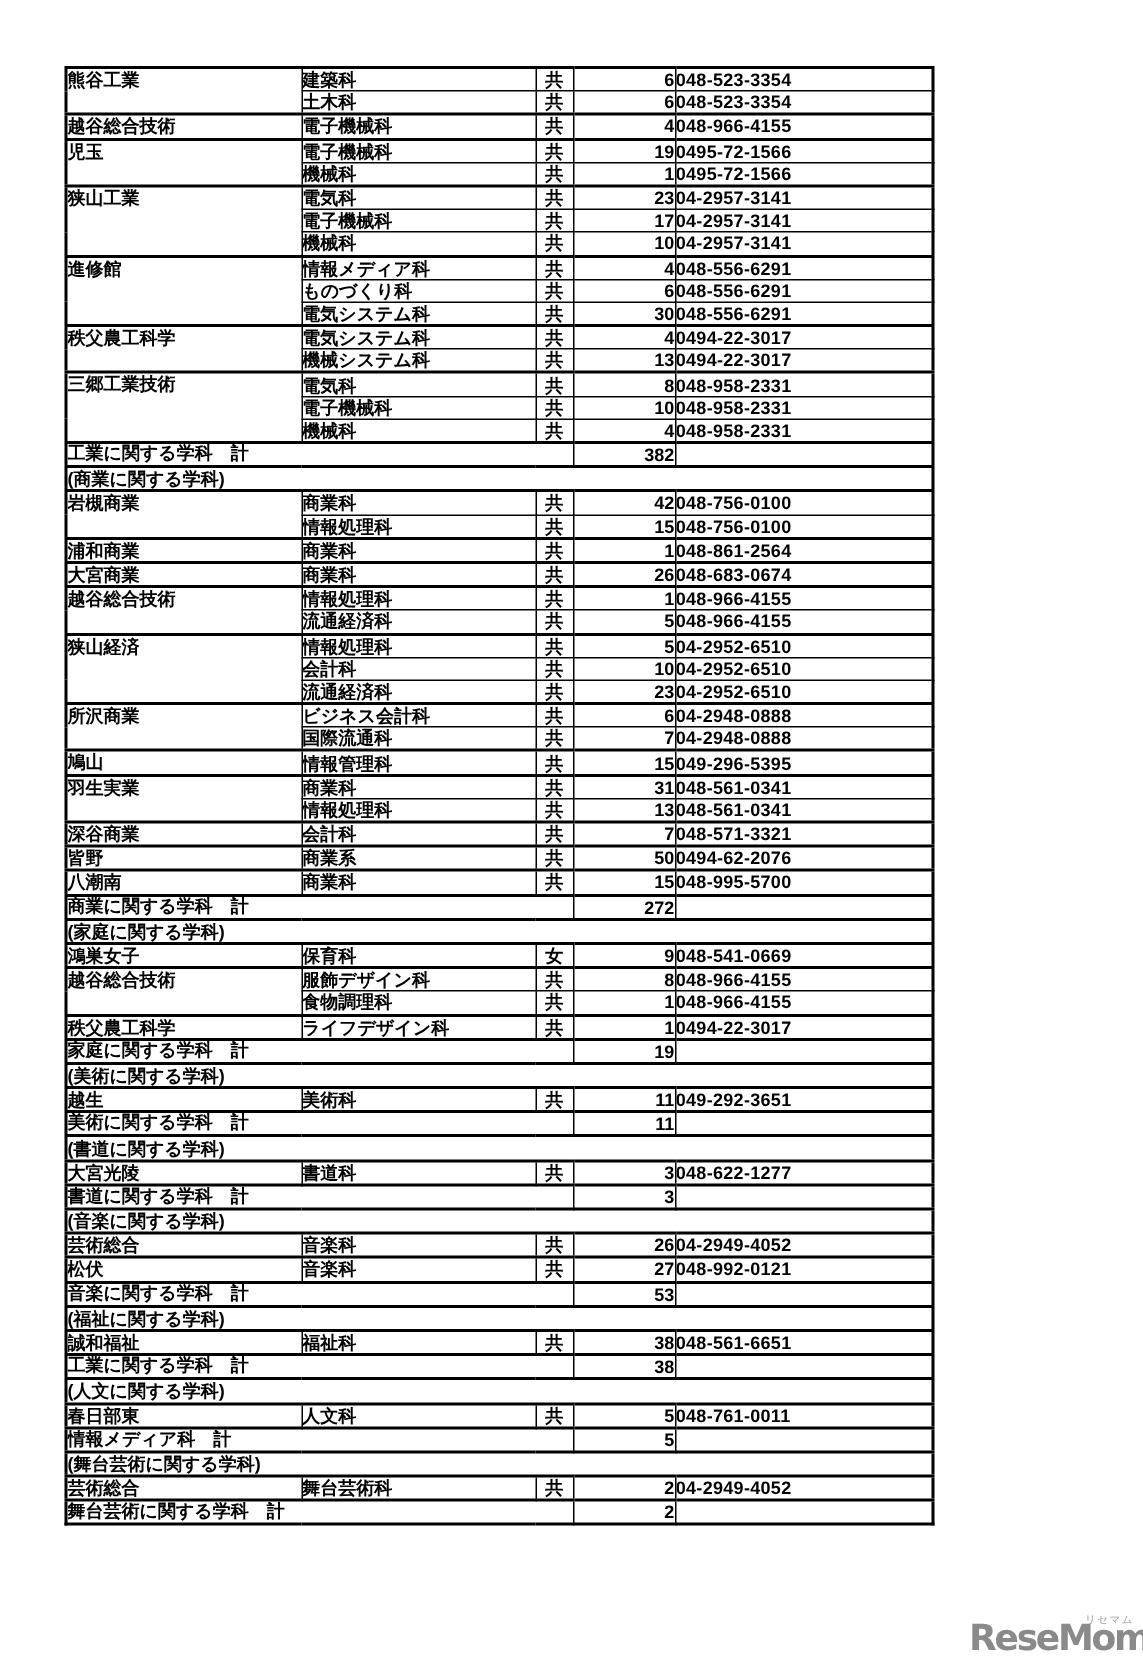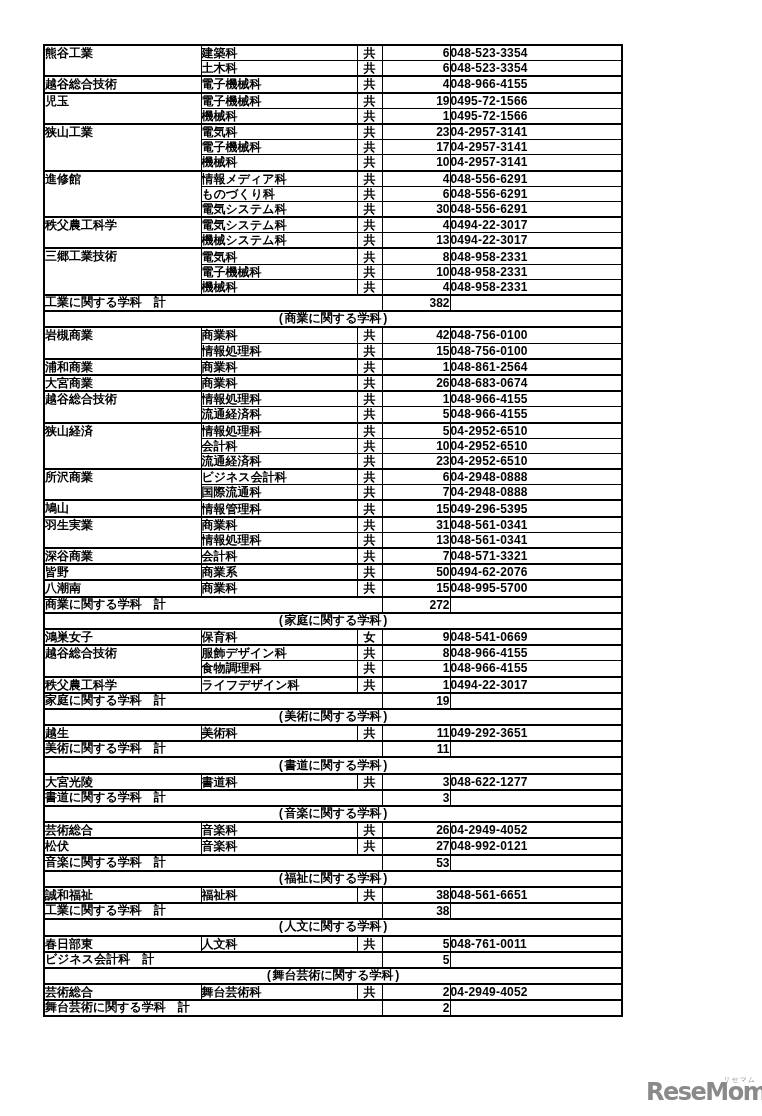--- a/index.html
+++ b/index.html
@@ -17,21 +17,21 @@
     border:1px solid #000;
     font-size:12px; font-weight:600; line-height:14px;
     height:14.2px; padding:0; overflow:hidden; white-space:nowrap;
   }
   tr.thick td { border-top-width:2px; }
   td.school { vertical-align:top; padding-left:20px;margin-top:48px; }
   td.dept   { padding-left:3px; }
   td.coed   { text-align:center; }
   td.count  { text-align:right; padding-right:3px; }
   td.phone  { padding-left:3px; letter-spacing:0.2px; }
-  td.sec    { text-align:center;font-family:Liberation Mono, monospace; }
+  td.sec    { text-align:left; }
   td.total-label { padding-left:14px;font-family:Liberation Mono, monospace; }
   .logo {
     position:absolute; left:646px; top:1079px; width:114px; height:30px;
     color:#8a8a8a;
   }
   .logo-text {
     font-family:"DejaVu Sans", sans-serif;
     font-weight:bold; font-size:24px; letter-spacing:-1.5px; line-height:26px;
   }
   .logo-ruby {
@@ -387,21 +387,21 @@
           <td class="sec" colspan="5">(人文に関する学科)</td>
         </tr>
         <tr class="thick">
           <td class="school" rowspan="1">春日部東</td>
           <td class="dept">人文科</td>
           <td class="coed">共</td>
           <td class="count">5</td>
           <td class="phone">048-761-0011</td>
         </tr>
         <tr class="thick">
-          <td class="total-label" colspan="3">ビジネス会計科　計</td>
+          <td class="total-label" colspan="3">情報メディア科　計</td>
           <td class="count">5</td>
           <td class="phone"></td>
         </tr>
         <tr class="thick">
           <td class="sec" colspan="5">(舞台芸術に関する学科)</td>
         </tr>
         <tr class="thick">
           <td class="school" rowspan="1">芸術総合</td>
           <td class="dept">舞台芸術科</td>
           <td class="coed">共</td>

